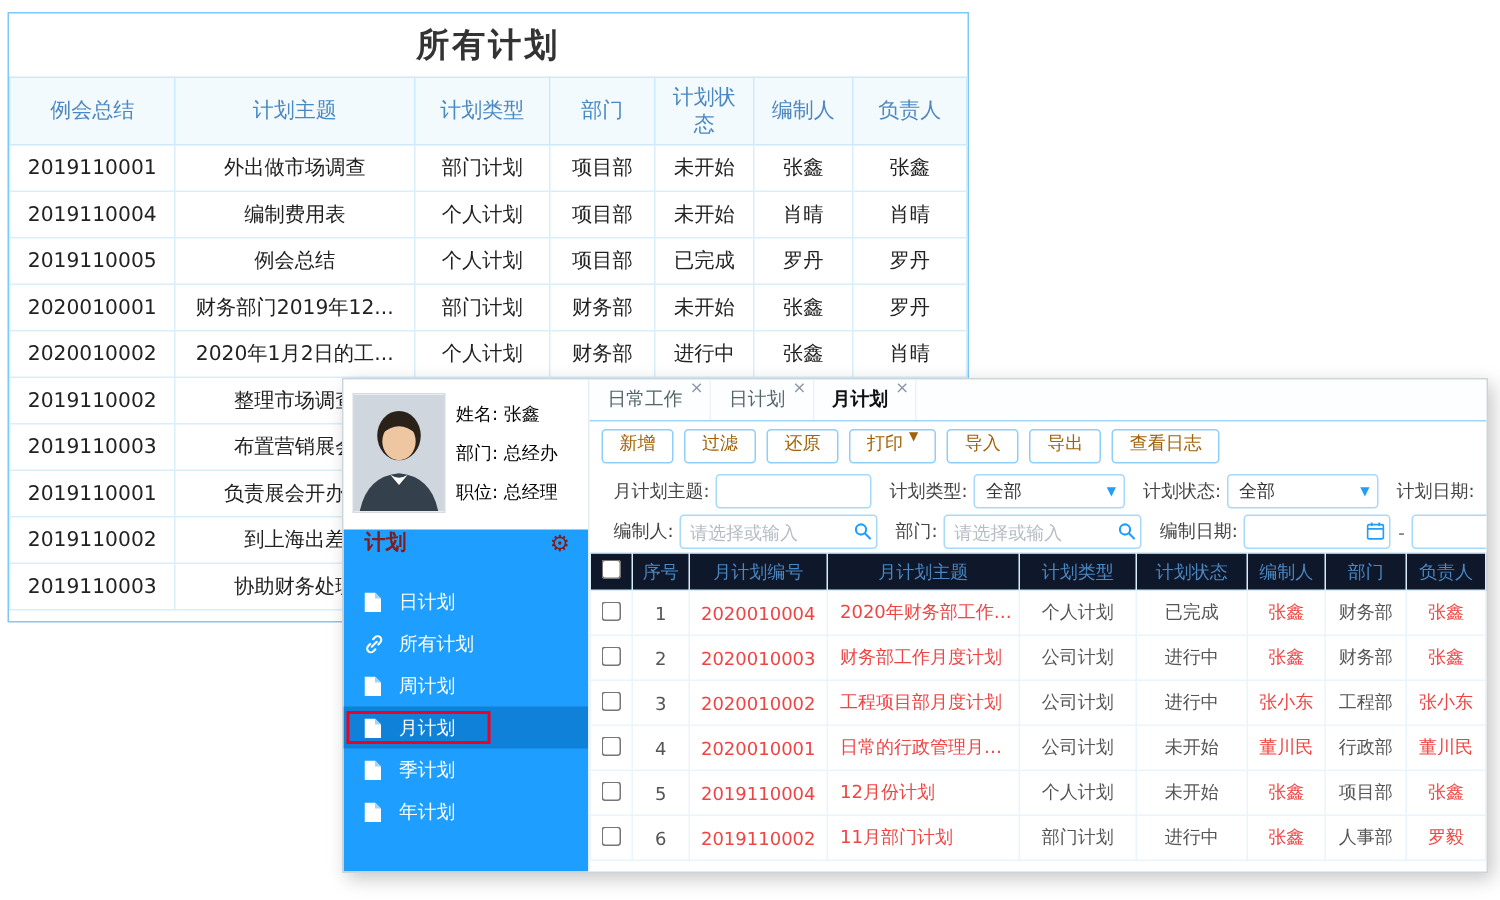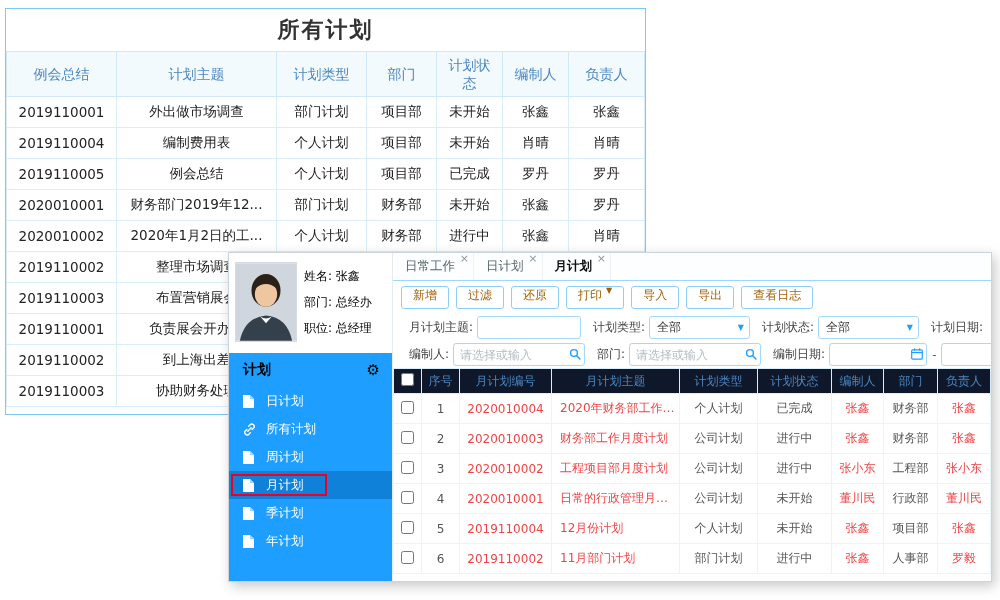--- a/index.html
+++ b/index.html
@@ -19,21 +19,21 @@
   .bg-table th:nth-child(5),.bg-table td:nth-child(5){width:66px;}
   .bg-table th:nth-child(6),.bg-table td:nth-child(6){width:66px;}
 
   
   .fg-window{position:absolute;left:228px;top:252px;width:764px;height:330px;background:#fff;border:1px solid #ccd4db;box-shadow:3px 4px 12px rgba(0,0,0,.22);display:flex;overflow:hidden;}
   .left-col{width:164px;display:flex;flex-direction:column;border-right:1px solid #e6ebef;flex-shrink:0;}
   .profile{height:100px;padding:9px 6px;display:flex;background:#fff;}
   .profile-photo{width:62px;height:80px;border:1px solid #d5dbe0;flex-shrink:0;}
   .profile-info{margin-left:7px;font-size:12px;color:#000000;line-height:2.15;padding-top:2px;white-space:nowrap;}
   .sidebar{flex:1;background:#1e9fff;display:flex;flex-direction:column;}
-  .sidebar-header{height:34px;display:flex;align-items:center;justify-content:space-between;padding:0 12px 0 14px;color:#000000;font-size:14px;font-weight:bold;}
+  .sidebar-header{height:34px;display:flex;align-items:flex-start;justify-content:space-between;padding:0 12px 0 14px;color:#7f1d1d;font-size:14px;font-weight:bold;}
   .gear{font-size:15px;font-weight:normal;cursor:pointer;}
   .side-item{position:relative;height:28px;display:flex;align-items:center;padding-left:14px;color:#fff;font-size:12.5px;cursor:pointer;}
   .side-item.selected{background:#0f81d8;}
   .side-icon{width:15px;margin-right:8px;display:inline-flex;align-items:center;}
   .side-label{white-space:nowrap;}
   .red-box{position:absolute;left:2px;top:3px;width:96px;height:22px;border:2px solid #f00020;pointer-events:none;}
 
   .right-col{flex:1;display:flex;flex-direction:column;min-width:0;overflow:hidden;}
   .tab-bar{height:28px;display:flex;border-bottom:1px solid #9ed7fb;background:#fdfeff;flex-shrink:0;}
   .tab{position:relative;display:flex;align-items:center;padding:0 18px 0 12px;font-size:12.5px;color:#566;border-right:1px solid #eef2f6;cursor:pointer;}

